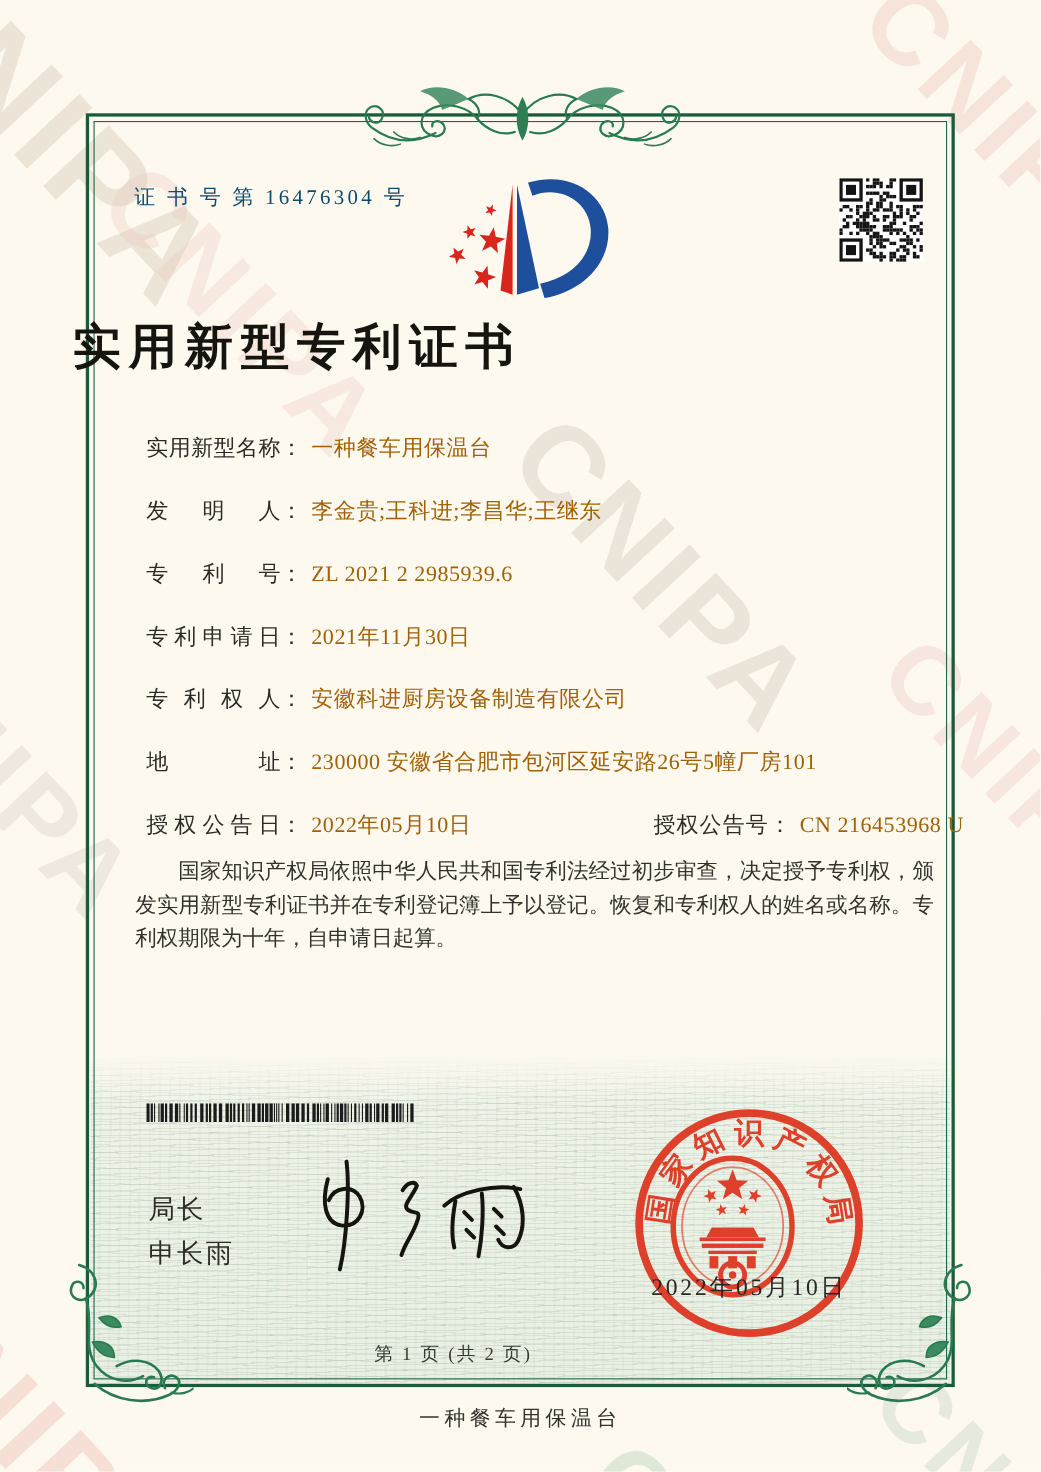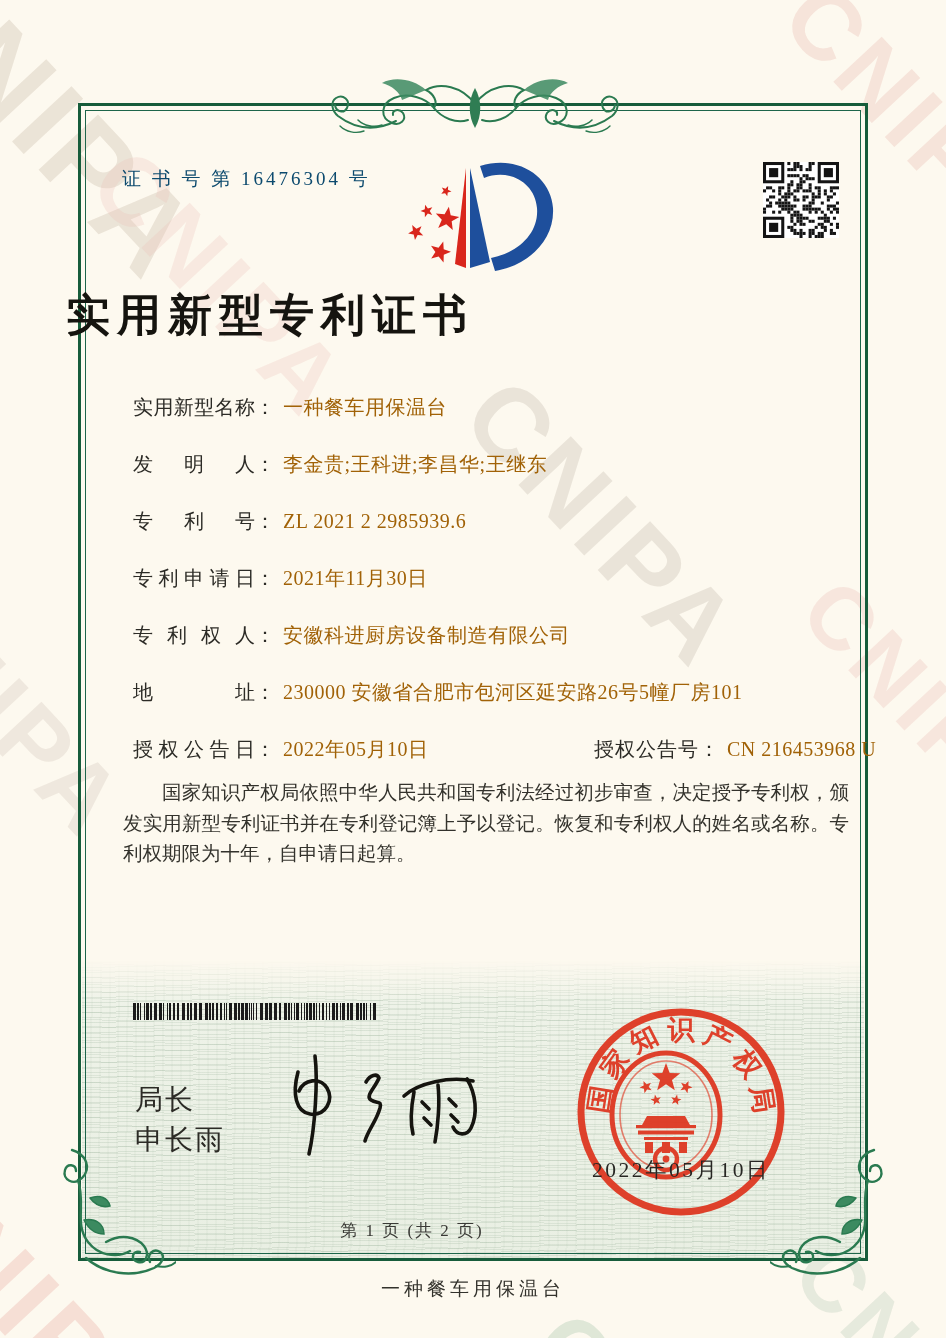--- a/index.html
+++ b/index.html
@@ -54,21 +54,21 @@
   .f-value{color:#a16207;letter-spacing:.5px;}
   .grant-group{position:absolute;left:461px;top:0;}
   .grant-group .f-label{width:auto;text-align-last:auto;letter-spacing:1px;}
 
   .paras{position:absolute;left:123px;top:778px;width:726px;font-size:19.5px;
          line-height:30.5px;text-align:justify;color:#33322c;}
   .paras p{margin:0;text-indent:2em;}
 
   .barcode{position:absolute;left:133px;top:1003px;width:246px;height:17px;}
 
-  .signer{position:absolute;left:135px;top:1080px;font-size:28px;line-height:40px;
+  .signer{position:absolute;left:135px;top:1080px;font-size:24px;line-height:40px;
           color:#2c2b26;letter-spacing:2px;}
   .signature{position:absolute;left:268px;top:1048px;}
 
   .seal{position:absolute;left:566px;top:998px;mix-blend-mode:multiply;opacity:.95;}
 
   .page-footer{position:absolute;left:78px;top:1219px;width:668px;text-align:center;
                font-size:17px;letter-spacing:2px;color:#3a3a36;}
   .continuation{position:absolute;left:78px;top:1276px;width:790px;text-align:center;
                 font-size:19px;letter-spacing:4px;color:#33322c;}
 </style>

